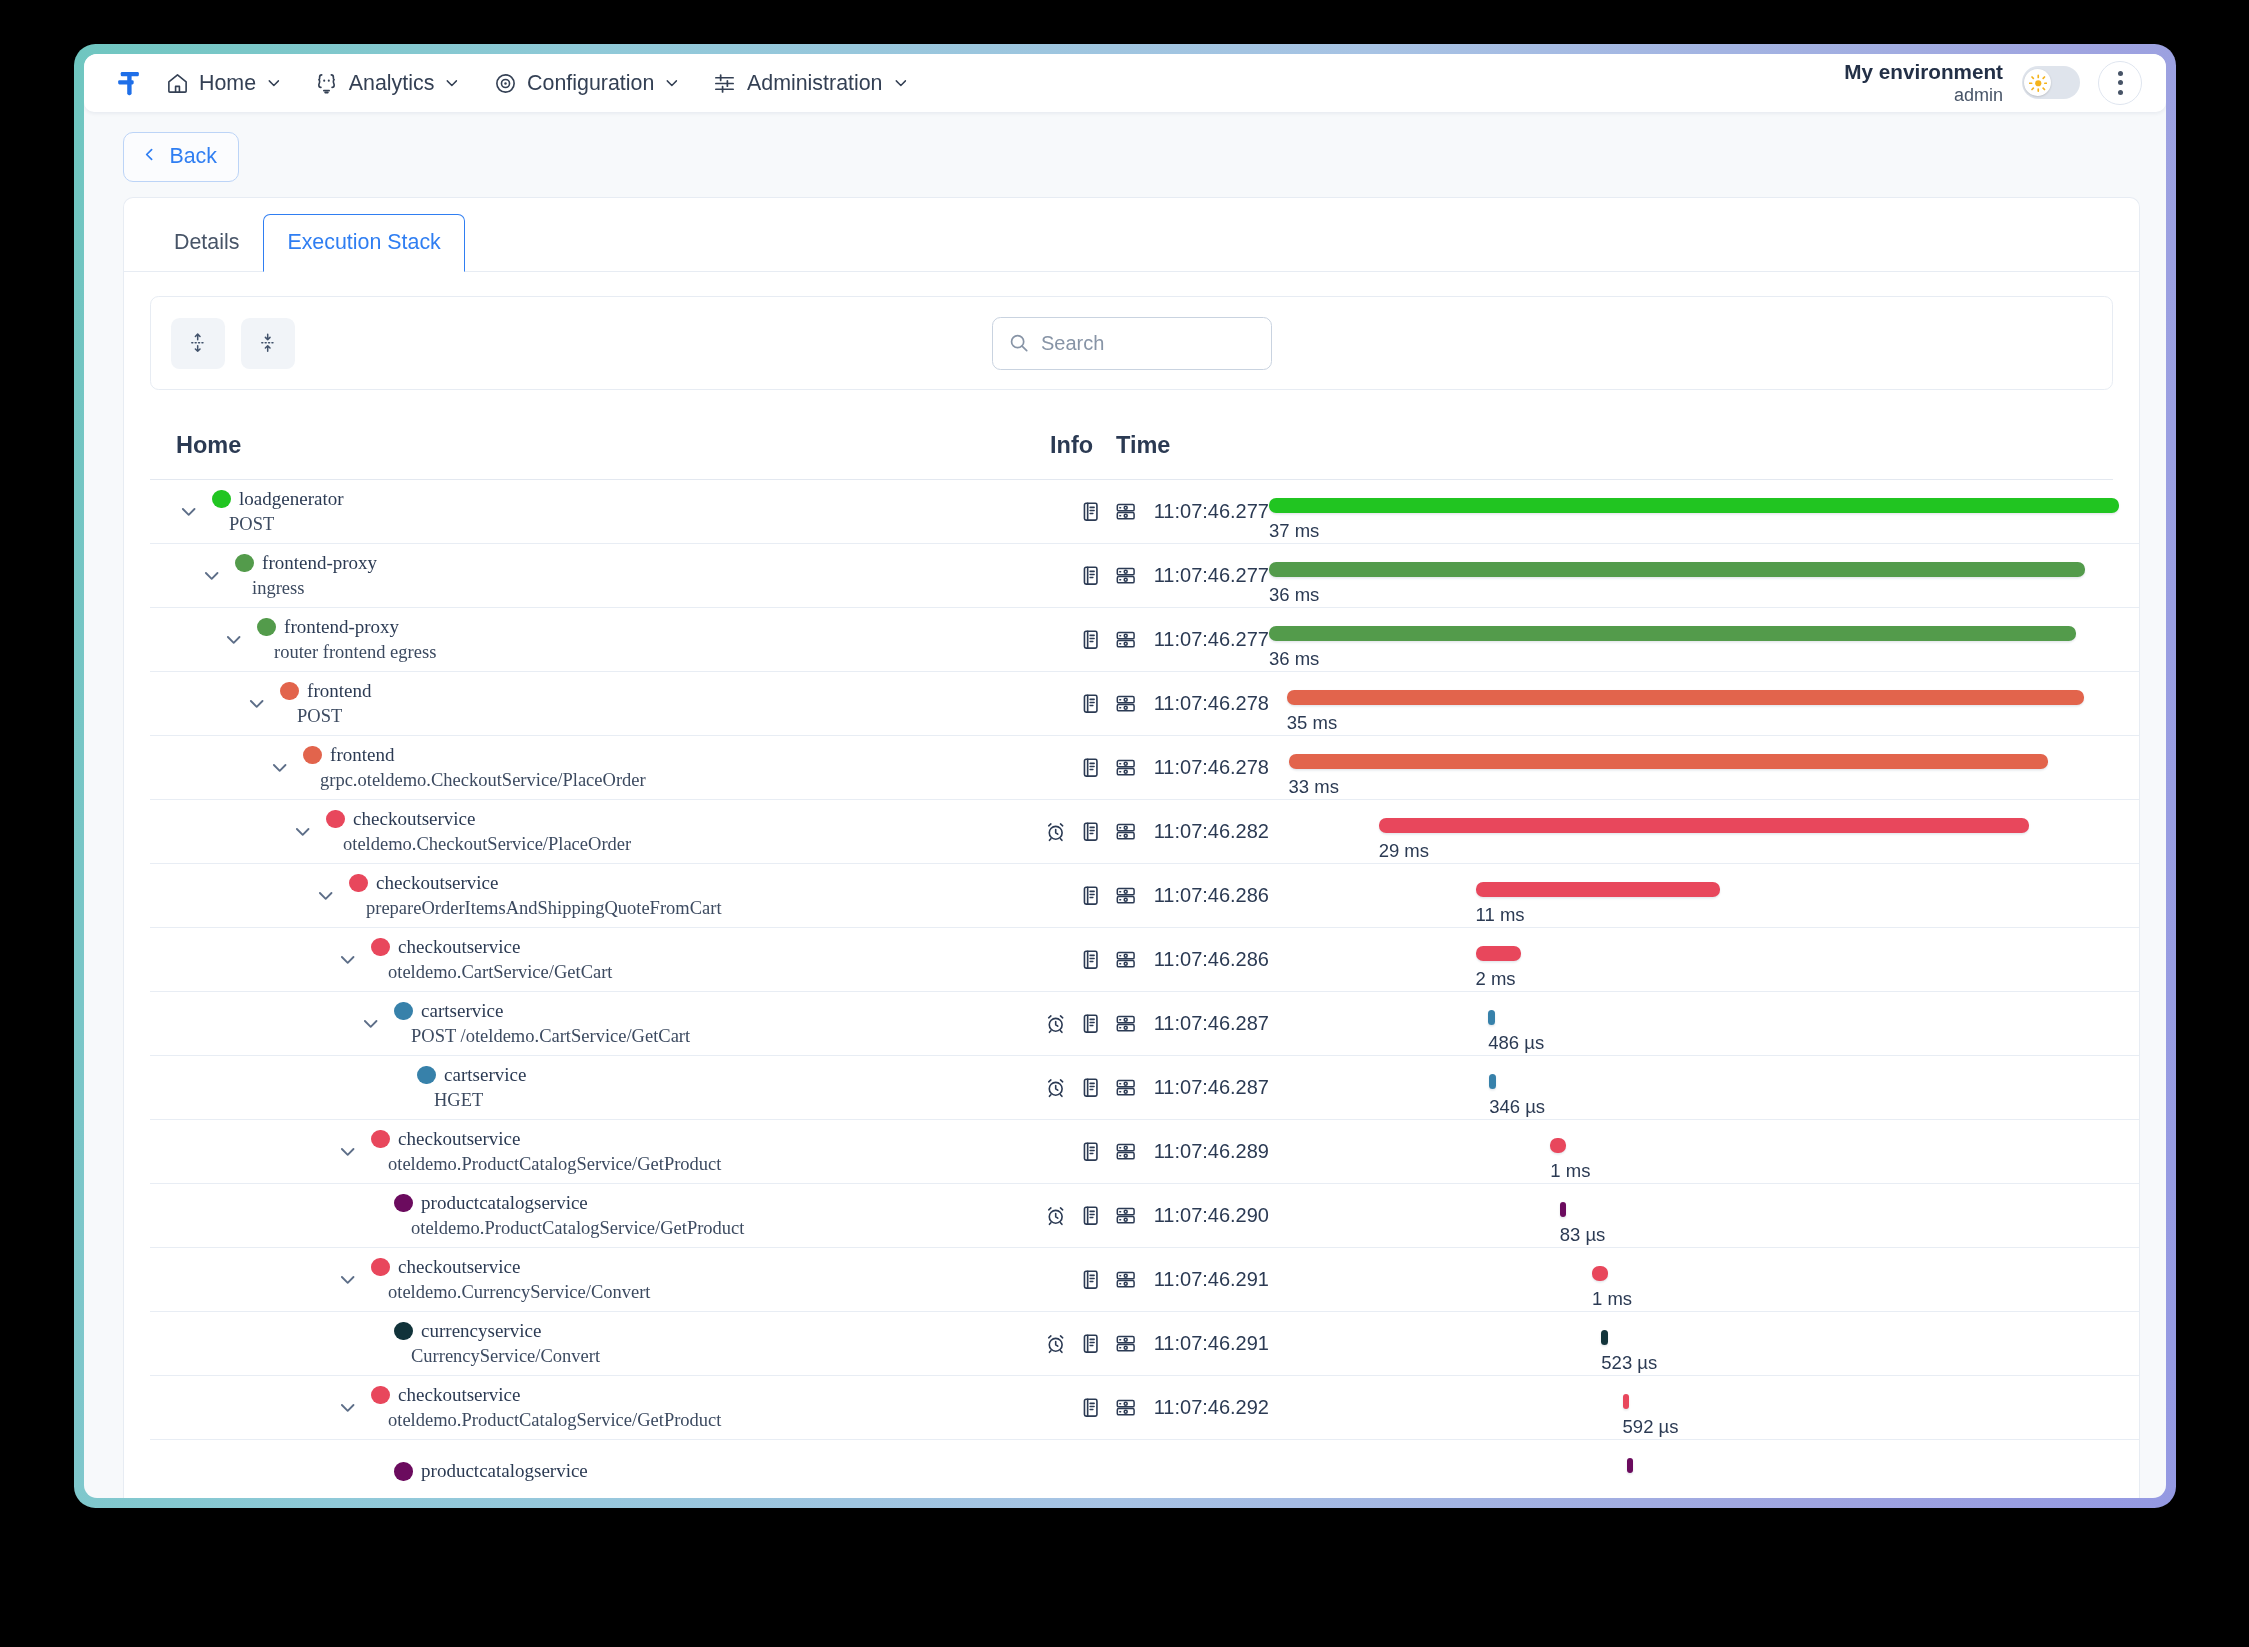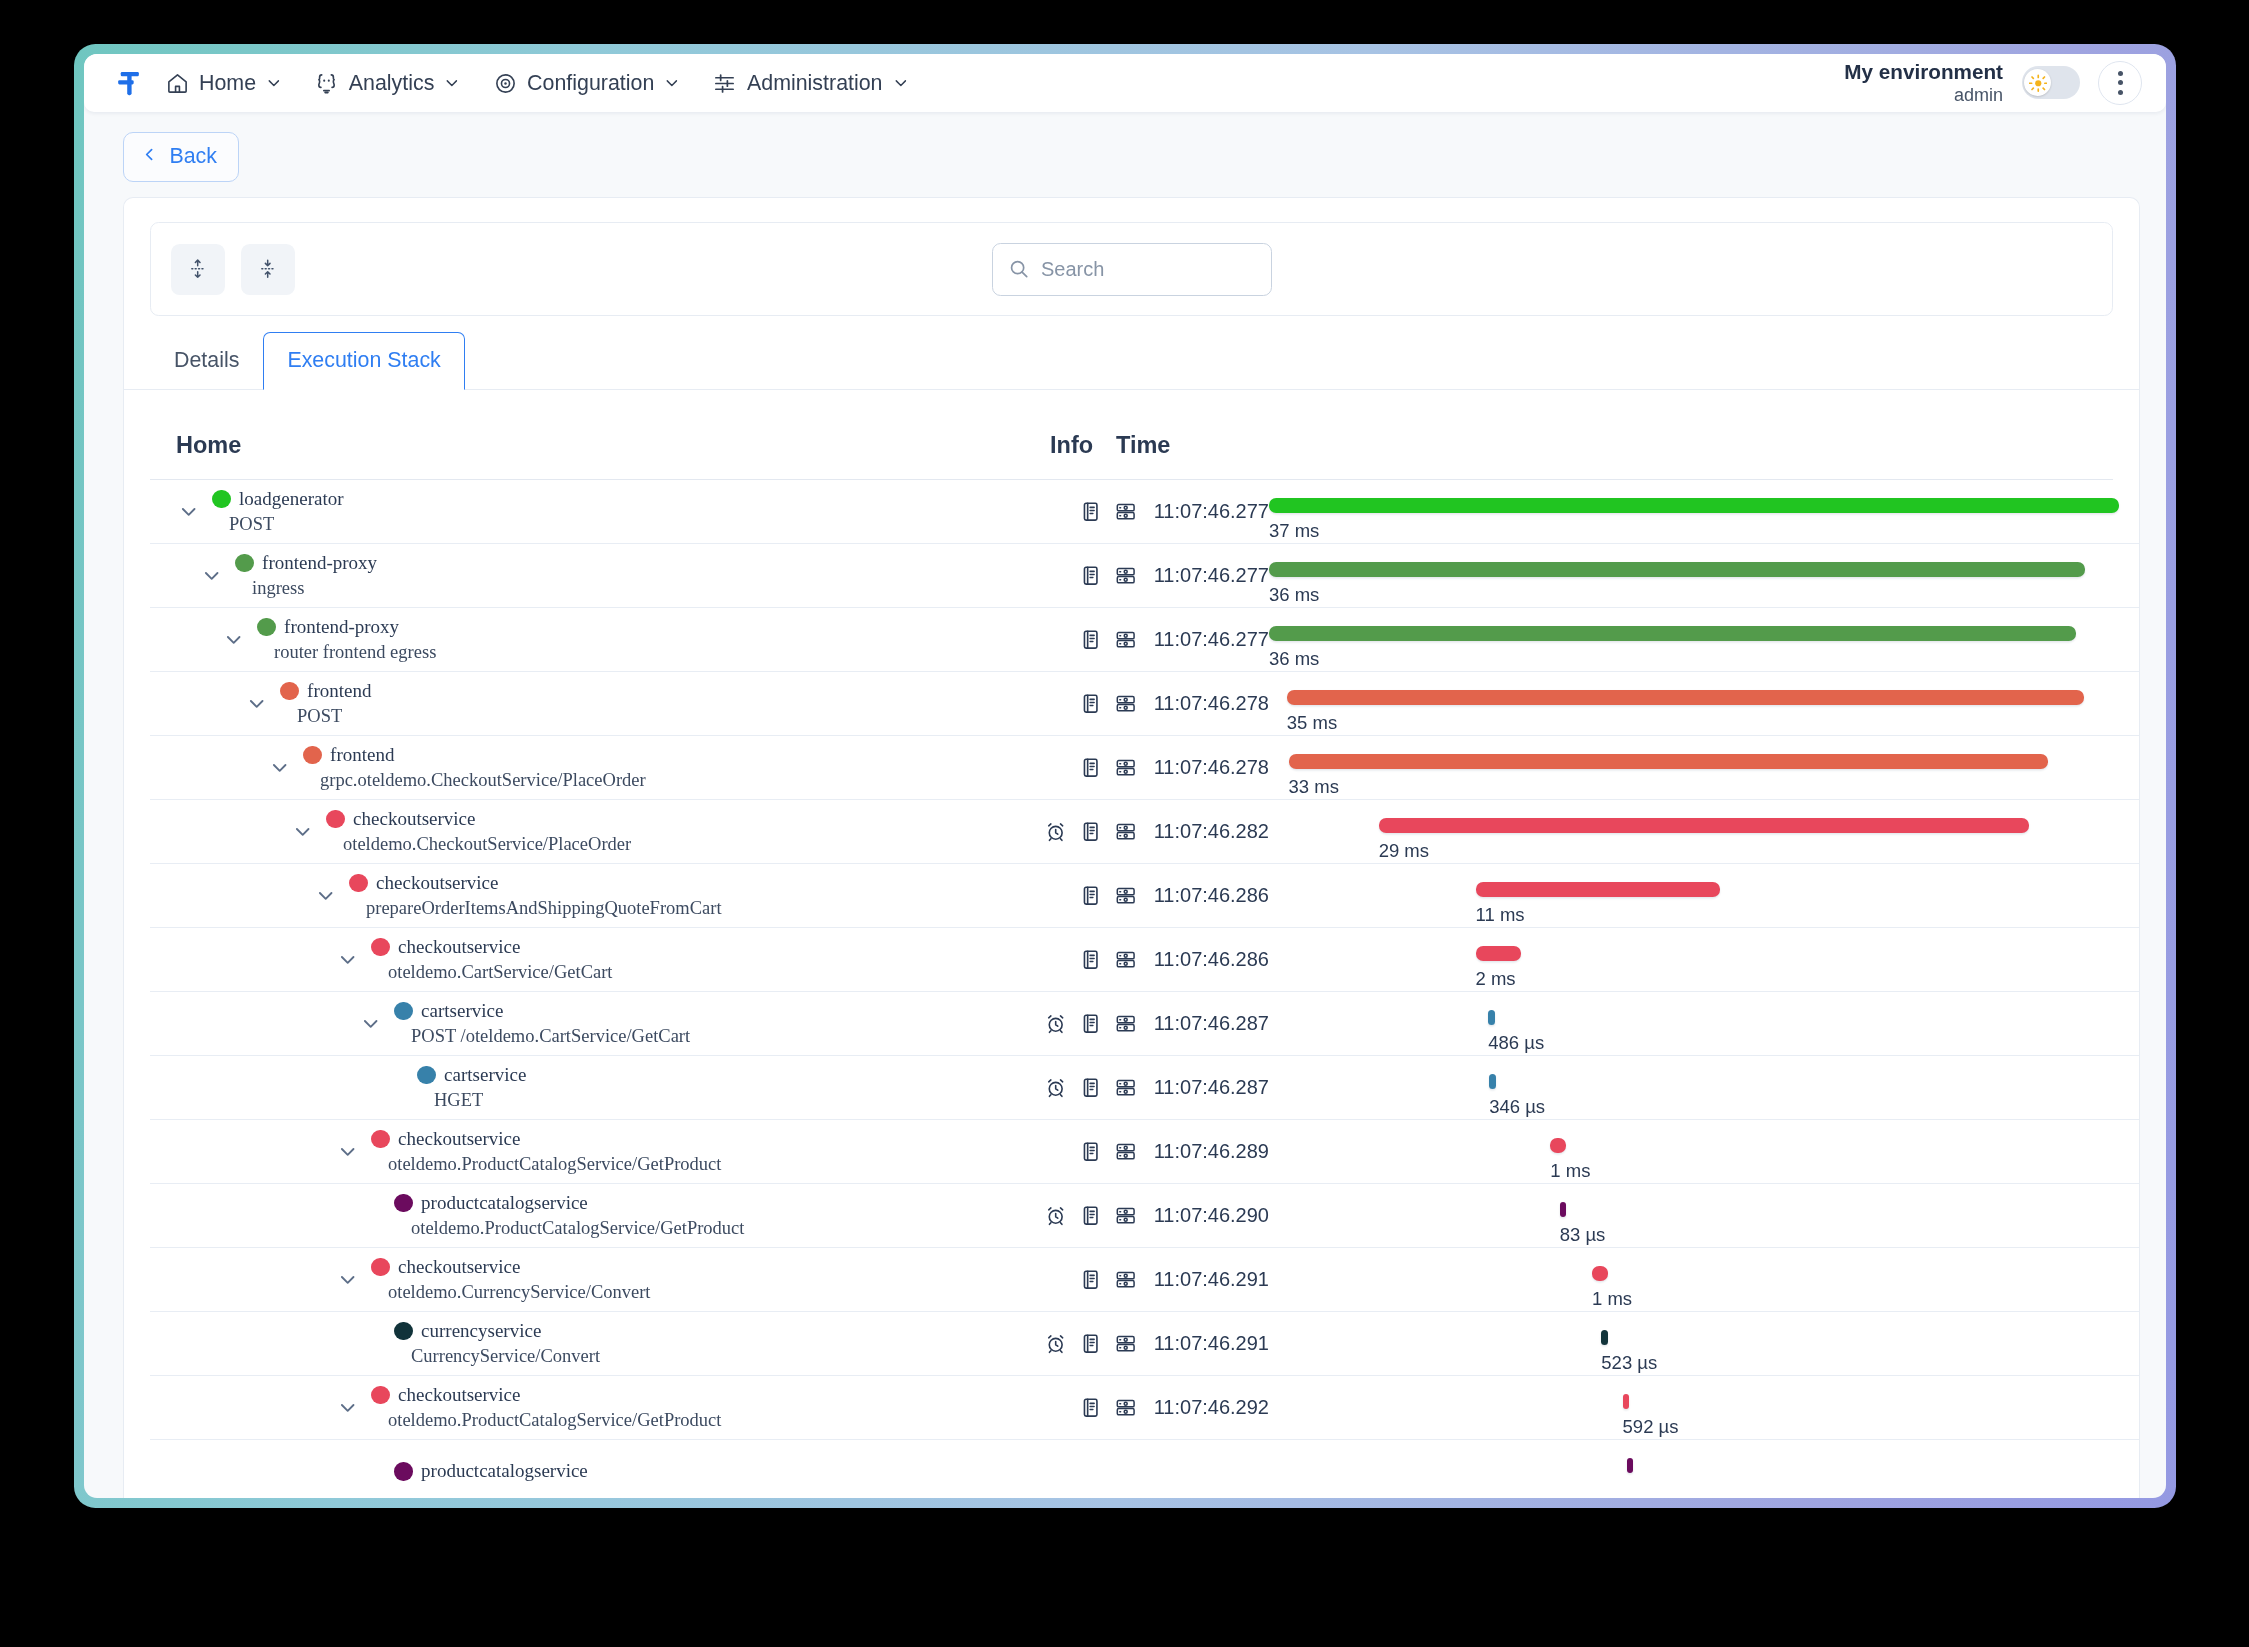--- a/index.html
+++ b/index.html
@@ -275,20 +275,25 @@
         <span>
           <svg width="17" height="17" viewBox="0 0 24 24" fill="none" stroke="#2f7ef2" stroke-width="2.4" stroke-linecap="round" stroke-linejoin="round">
               <path d="M15 5l-7 7 7 7"></path>
             </svg>
         </span>
         <span>Back</span>
       </div>
     </div>
 
     <div id="content-card">
+
+      <div id="tabs">
+        <div class="tab">Details</div>
+        <div class="tab active">Execution Stack</div>
+      </div>
 
       <div id="toolbar">
         <div class="sq-btn">
           <span>
             <svg width="21.4" height="21.4" viewBox="0 0 24 24" fill="none" stroke="#42526b" stroke-width="1.7" stroke-linecap="round" stroke-linejoin="round">
               <path d="M12 2.4v6.2M9.4 5l2.6-2.6L14.6 5"></path>
               <path d="M12 21.6v-6.2M9.4 19l2.6 2.6L14.6 19"></path>
               <path d="M5.4 12h1.1M9.2 12h1.1M13 12h1.1M16.8 12h1.1"></path>
             </svg>
           </span>
@@ -307,25 +312,20 @@
           <span>
             <svg width="21.4" height="21.4" viewBox="0 0 24 24" fill="none" stroke="#8794a6" stroke-width="1.9" stroke-linecap="round">
               <circle cx="10.8" cy="10.8" r="6.8"></circle>
                 <path d="M15.8 15.8L21 21"></path>
             </svg>
           </span>
           <input id="search-input" type="text" placeholder="Search" style="">
         </div>
       </div>
 
-      <div id="tabs">
-        <div class="tab">Details</div>
-        <div class="tab active">Execution Stack</div>
-      </div>
-
       <div id="table-head">
         <div class="th-span">Home</div>
         <div class="th-info">Info</div>
         <div class="th-time">Time</div>
       </div>
 
       <div id="rows">
           <div class="row">
             <div class="cell-span" style="padding-left: 26px;">
               <span class="chevron">

